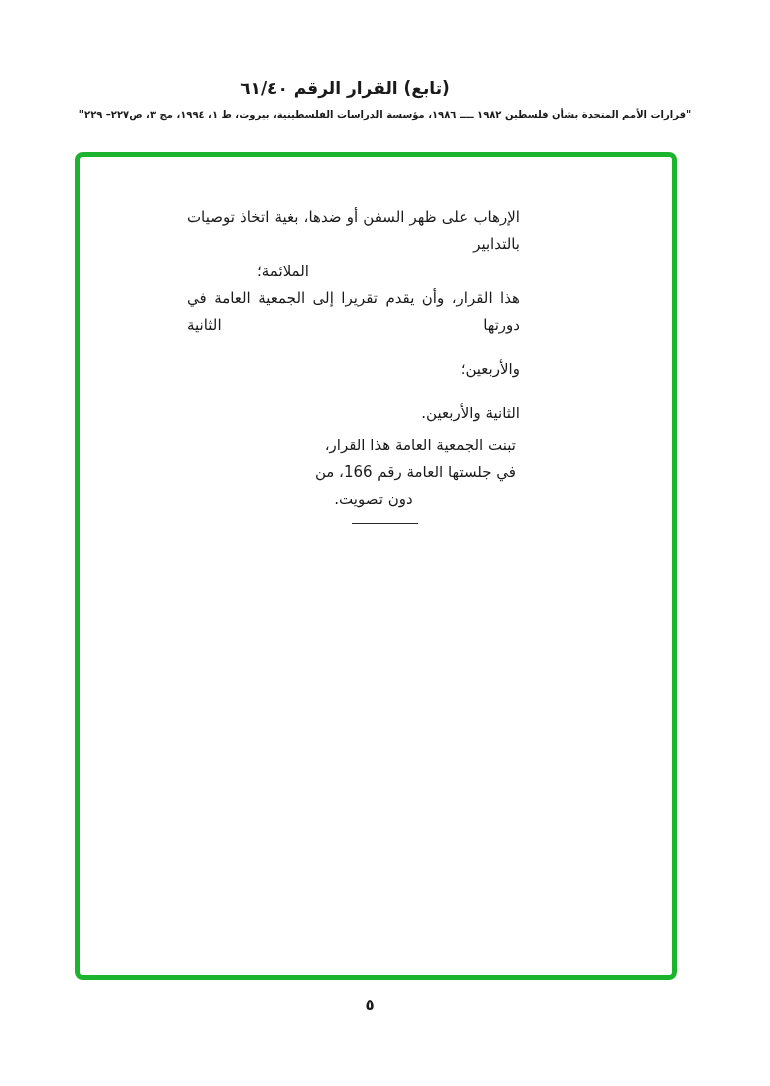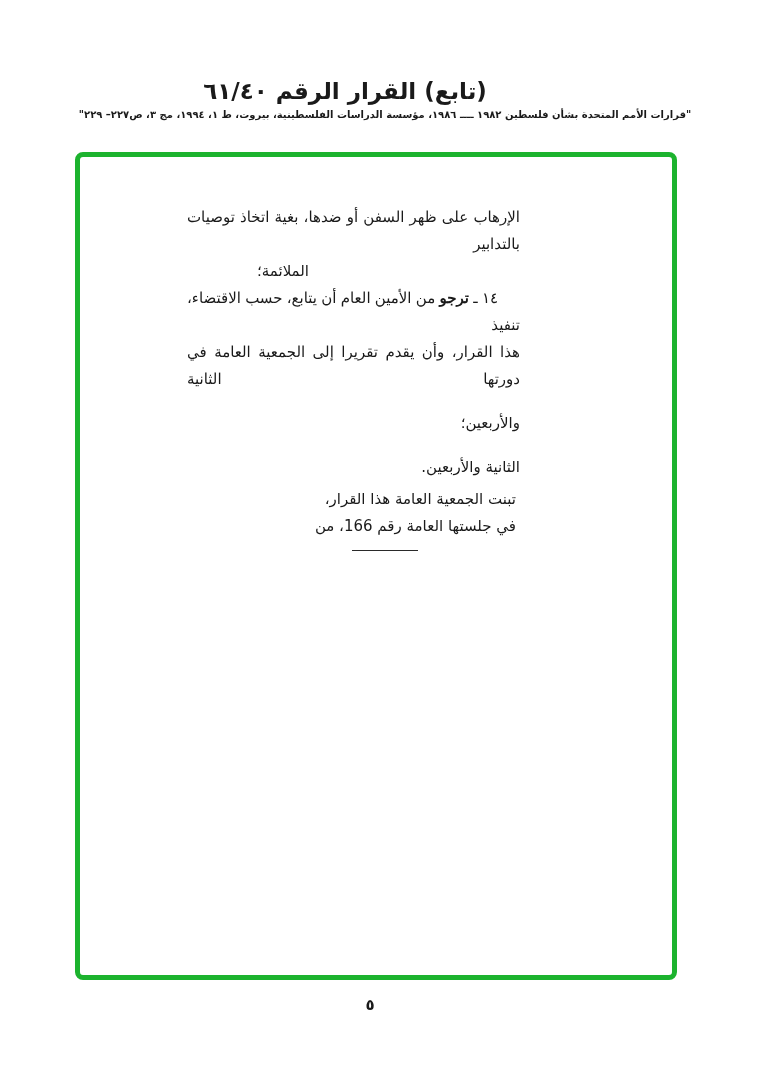--- a/index.html
+++ b/index.html
@@ -9,21 +9,21 @@
     position: relative;
     font-family: "DejaVu Sans", sans-serif;
     color: #1a1a1a;
     overflow: hidden;
   }
   .page-title {
     position: absolute;
     top: 78px; left: 0; width: 690px;
     text-align: center;
     direction: rtl;
-    font-size: 23px;
+    font-size: 17px;
     font-weight: bold;
     letter-spacing: 0.5px;
   }
   .citation {
     position: absolute;
     top: 109px; left: 0; width: 770px;
     text-align: center;
     direction: rtl;
     font-size: 10px;
     font-weight: bold;
@@ -82,29 +82,29 @@
 <div class="page-title">(تابع) القرار الرقم ٦١/٤٠</div>
 
 <div class="citation">"قرارات الأمم المتحدة بشأن فلسطين ١٩٨٢ ــــ ١٩٨٦، مؤسسة الدراسات الفلسطينية، بيروت، ط ١، ١٩٩٤، مج ٣، ص٢٢٧– ٢٢٩"</div>
 
 <div class="frame">
   <div class="text-col">
 
     <div class="line j">الإرهاب على ظهر السفن أو ضدها، بغية اتخاذ توصيات بالتدابير</div>
     <div class="line malaima">الملائمة؛</div>
 
-    <div class="line j indent"><span>١٤ ـ</span> <span class="lead">ترجو</span> <span>من الأمين العام أن يتابع، حسب الاقتضاء، تنفيذ</span></div>
     <div class="line j">هذا القرار، وأن يقدم تقريرا إلى الجمعية العامة في دورتها الثانية</div>
     <div class="line flush-left">والأربعين؛</div>
 
     <div class="line flush-left">الثانية والأربعين.</div>
 
     <div class="note">
       <div class="note-line">تبنت الجمعية العامة هذا القرار،</div>
       <div class="note-line">في جلستها العامة رقم 166، من</div>
+      <div class="note-line centered">دون تصويت.</div>
     </div>
 
     <div class="rule"></div>
 
   </div>
 </div>
 
 <div class="page-number">٥</div>
 
 </body></html>

